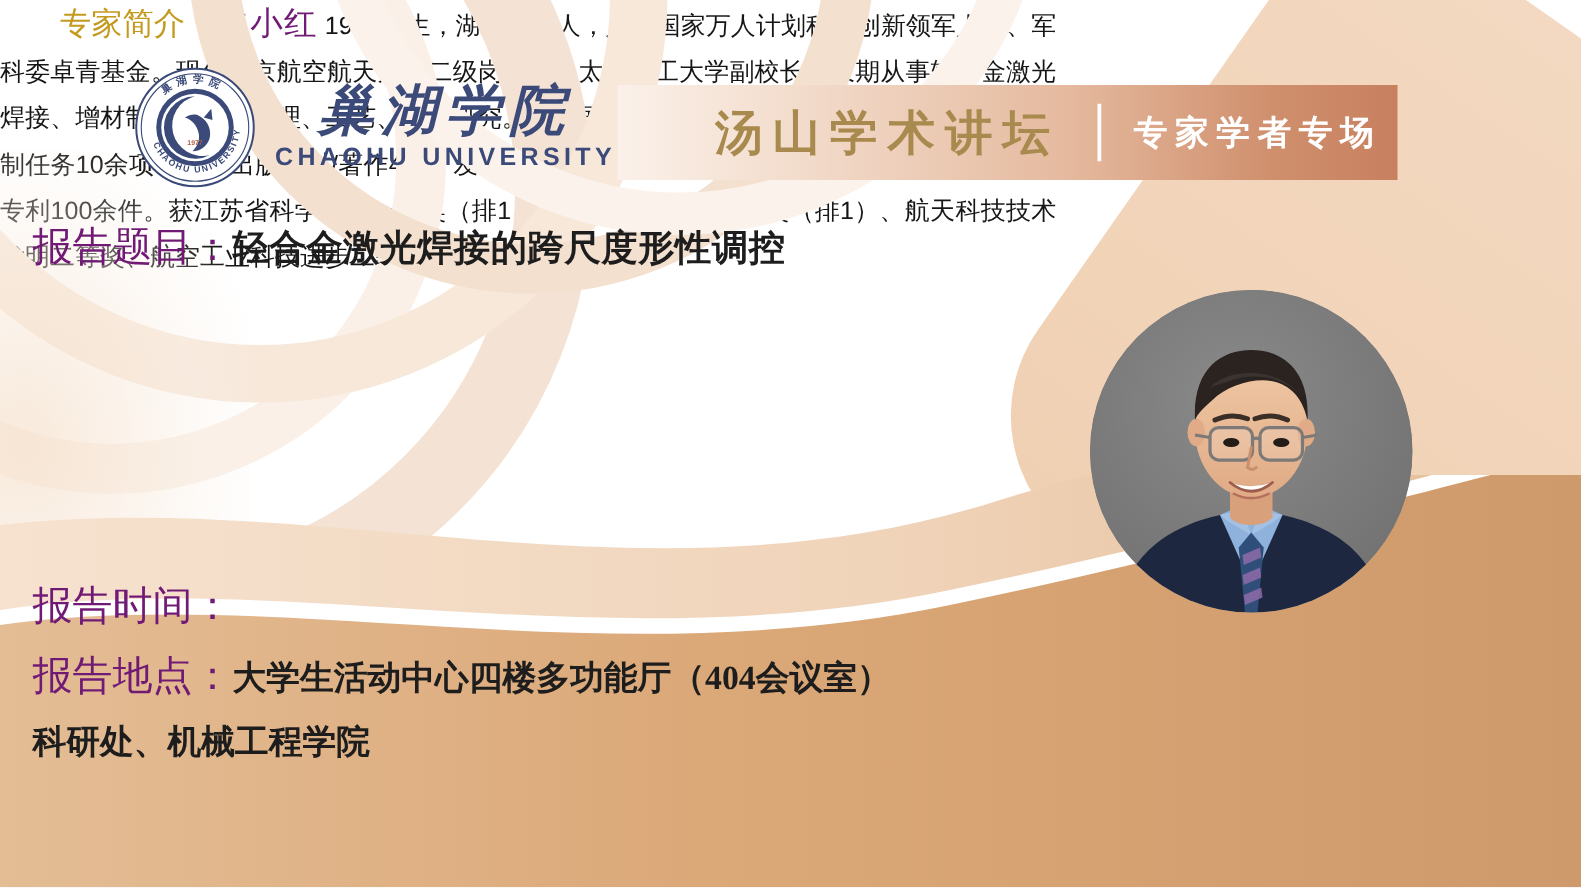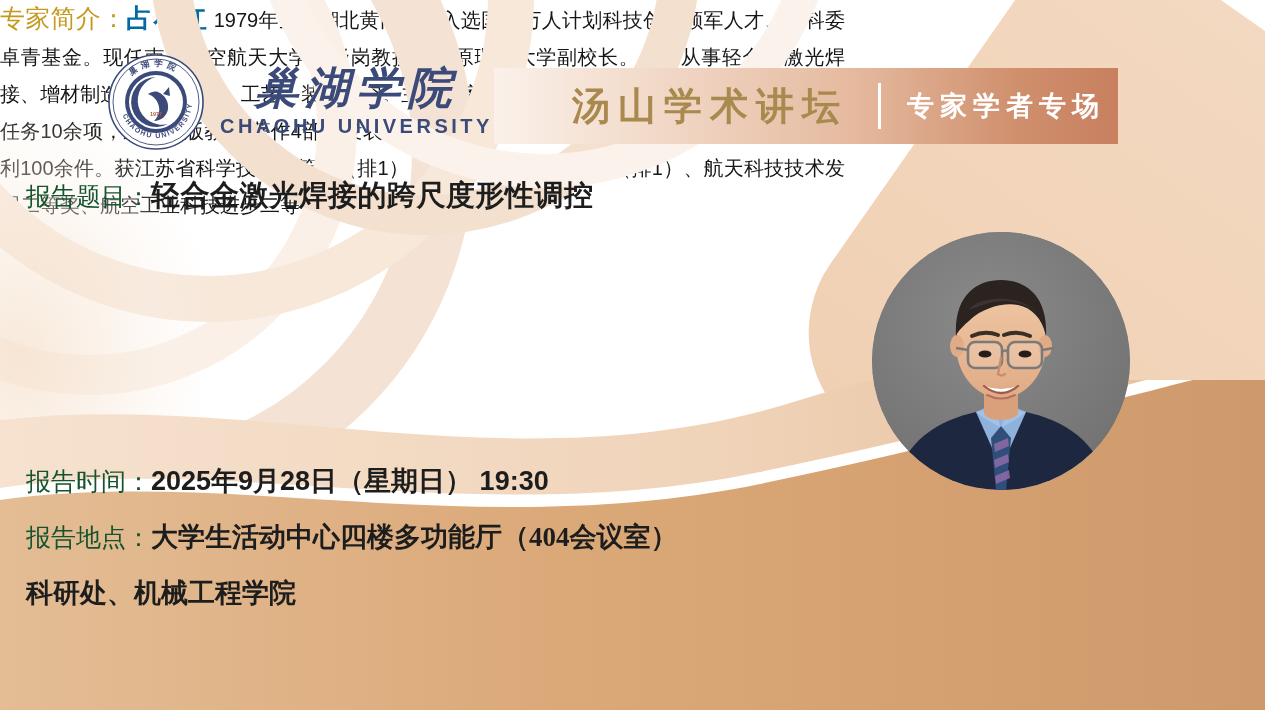--- a/index.html
+++ b/index.html
@@ -146,23 +146,23 @@
     white-space: nowrap;
   }
 
   
   .row {
     position: absolute;
     display: flex;
     align-items: baseline;
   }
   .lbl {
-    font-size: 25px;
+    font-size: 32px;
     font-weight: 400;
-    color: #14532d;
+    color: #701a75;
     white-space: nowrap;
     flex: none;
   }
   .val-strong {
     font-size: 27px;
     font-weight: 700;
     color: #1d1d1d;
     white-space: nowrap;
   }
 
@@ -178,25 +178,26 @@
     font-size: 20px;
     line-height: 37px;
     color: #161616;
     text-align: justify;
     text-indent: 0;
   }
   .bio-lbl {
     font-size: 25px;
     color: #c49a1e;
     white-space: nowrap;
+    padding-left: 48px;
   }
   .bio-name {
     font-size: 26px;
-    font-weight: 700;
-    color: #0369a1;
+    font-weight: 400;
+    color: #701a75;
     letter-spacing: 1px;
   }
 
   .row-time { left: 26px; top: 463px; }
   .row-place { left: 26px; top: 519px; font-family: Liberation Serif, serif; }
   .row-host { left: 26px; top: 575px; }
 
   
   .portrait {
     position: absolute;
@@ -274,21 +275,20 @@
     <span class="lbl">报告题目：</span>
     <span class="val-strong">轻合金激光焊接的跨尺度形性调控</span>
   </div>
 
   <div class="row-bio">
     <div class="bio-text"><span class="bio-lbl">专家简介：</span><span class="bio-name">占小红</span><span> 1979年生，湖北黄冈人，入选国家万人计划科技创新领军人才、军科委卓青基金。现任南京航空航天大学二级岗教授、太原理工大学副校长。长期从事轻合金激光焊接、增材制造相关的机理、工艺、装备研究。主持国家级科研项目15项，承担航空航天型号研制任务10余项，主编出版教材/著作4部，发表SCI论文200余篇，编写国家标准3项，获授权发明专利100余件。获江苏省科学技术一等奖（排1）、国防技术发明二等奖（排1）、航天科技技术发明二等奖、航空工业科技进步二等奖等。</span></div>
   </div>
 
   <div class="row row-time">
     <span class="lbl">报告时间：</span>
-    <span class="val-strong">2025年9月28日（星期日） 19:30</span>
   </div>
 
   <div class="row row-place">
     <span class="lbl">报告地点：</span>
     <span class="val-strong">大学生活动中心四楼多功能厅（404会议室）</span>
   </div>
 
   <div class="row row-host">
     <span class="val-strong">科研处、机械工程学院</span>
   </div>

